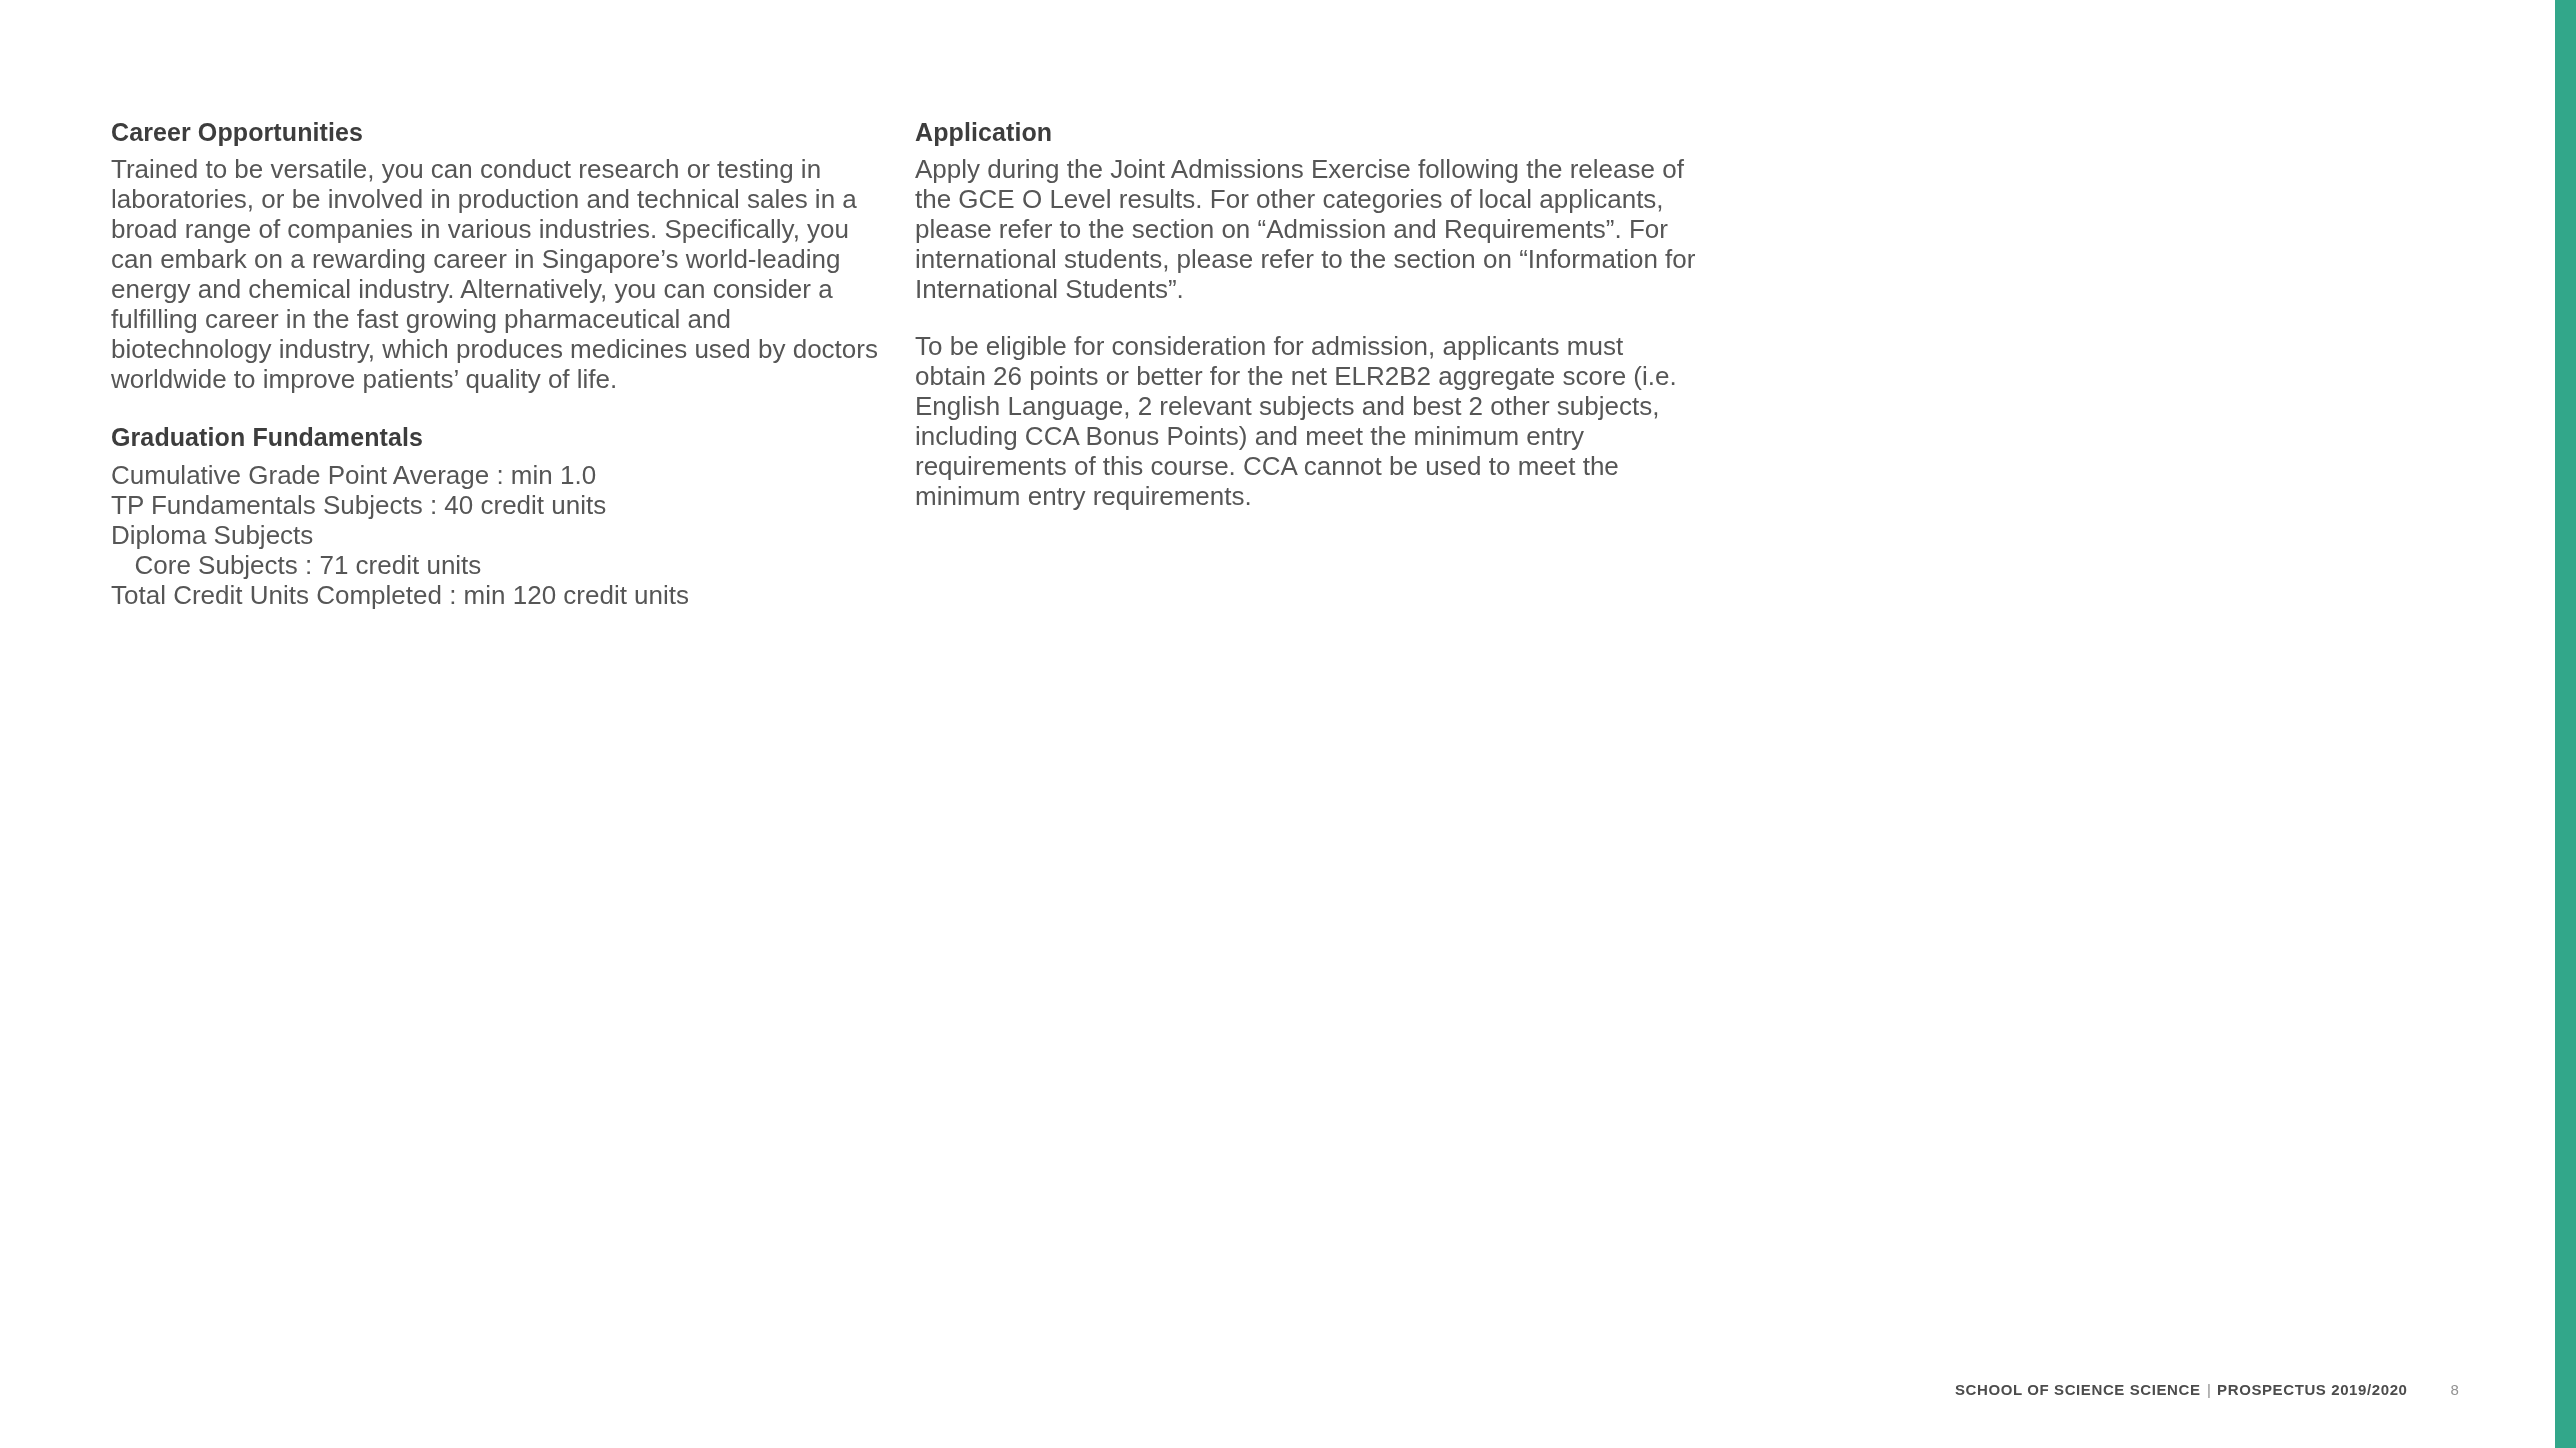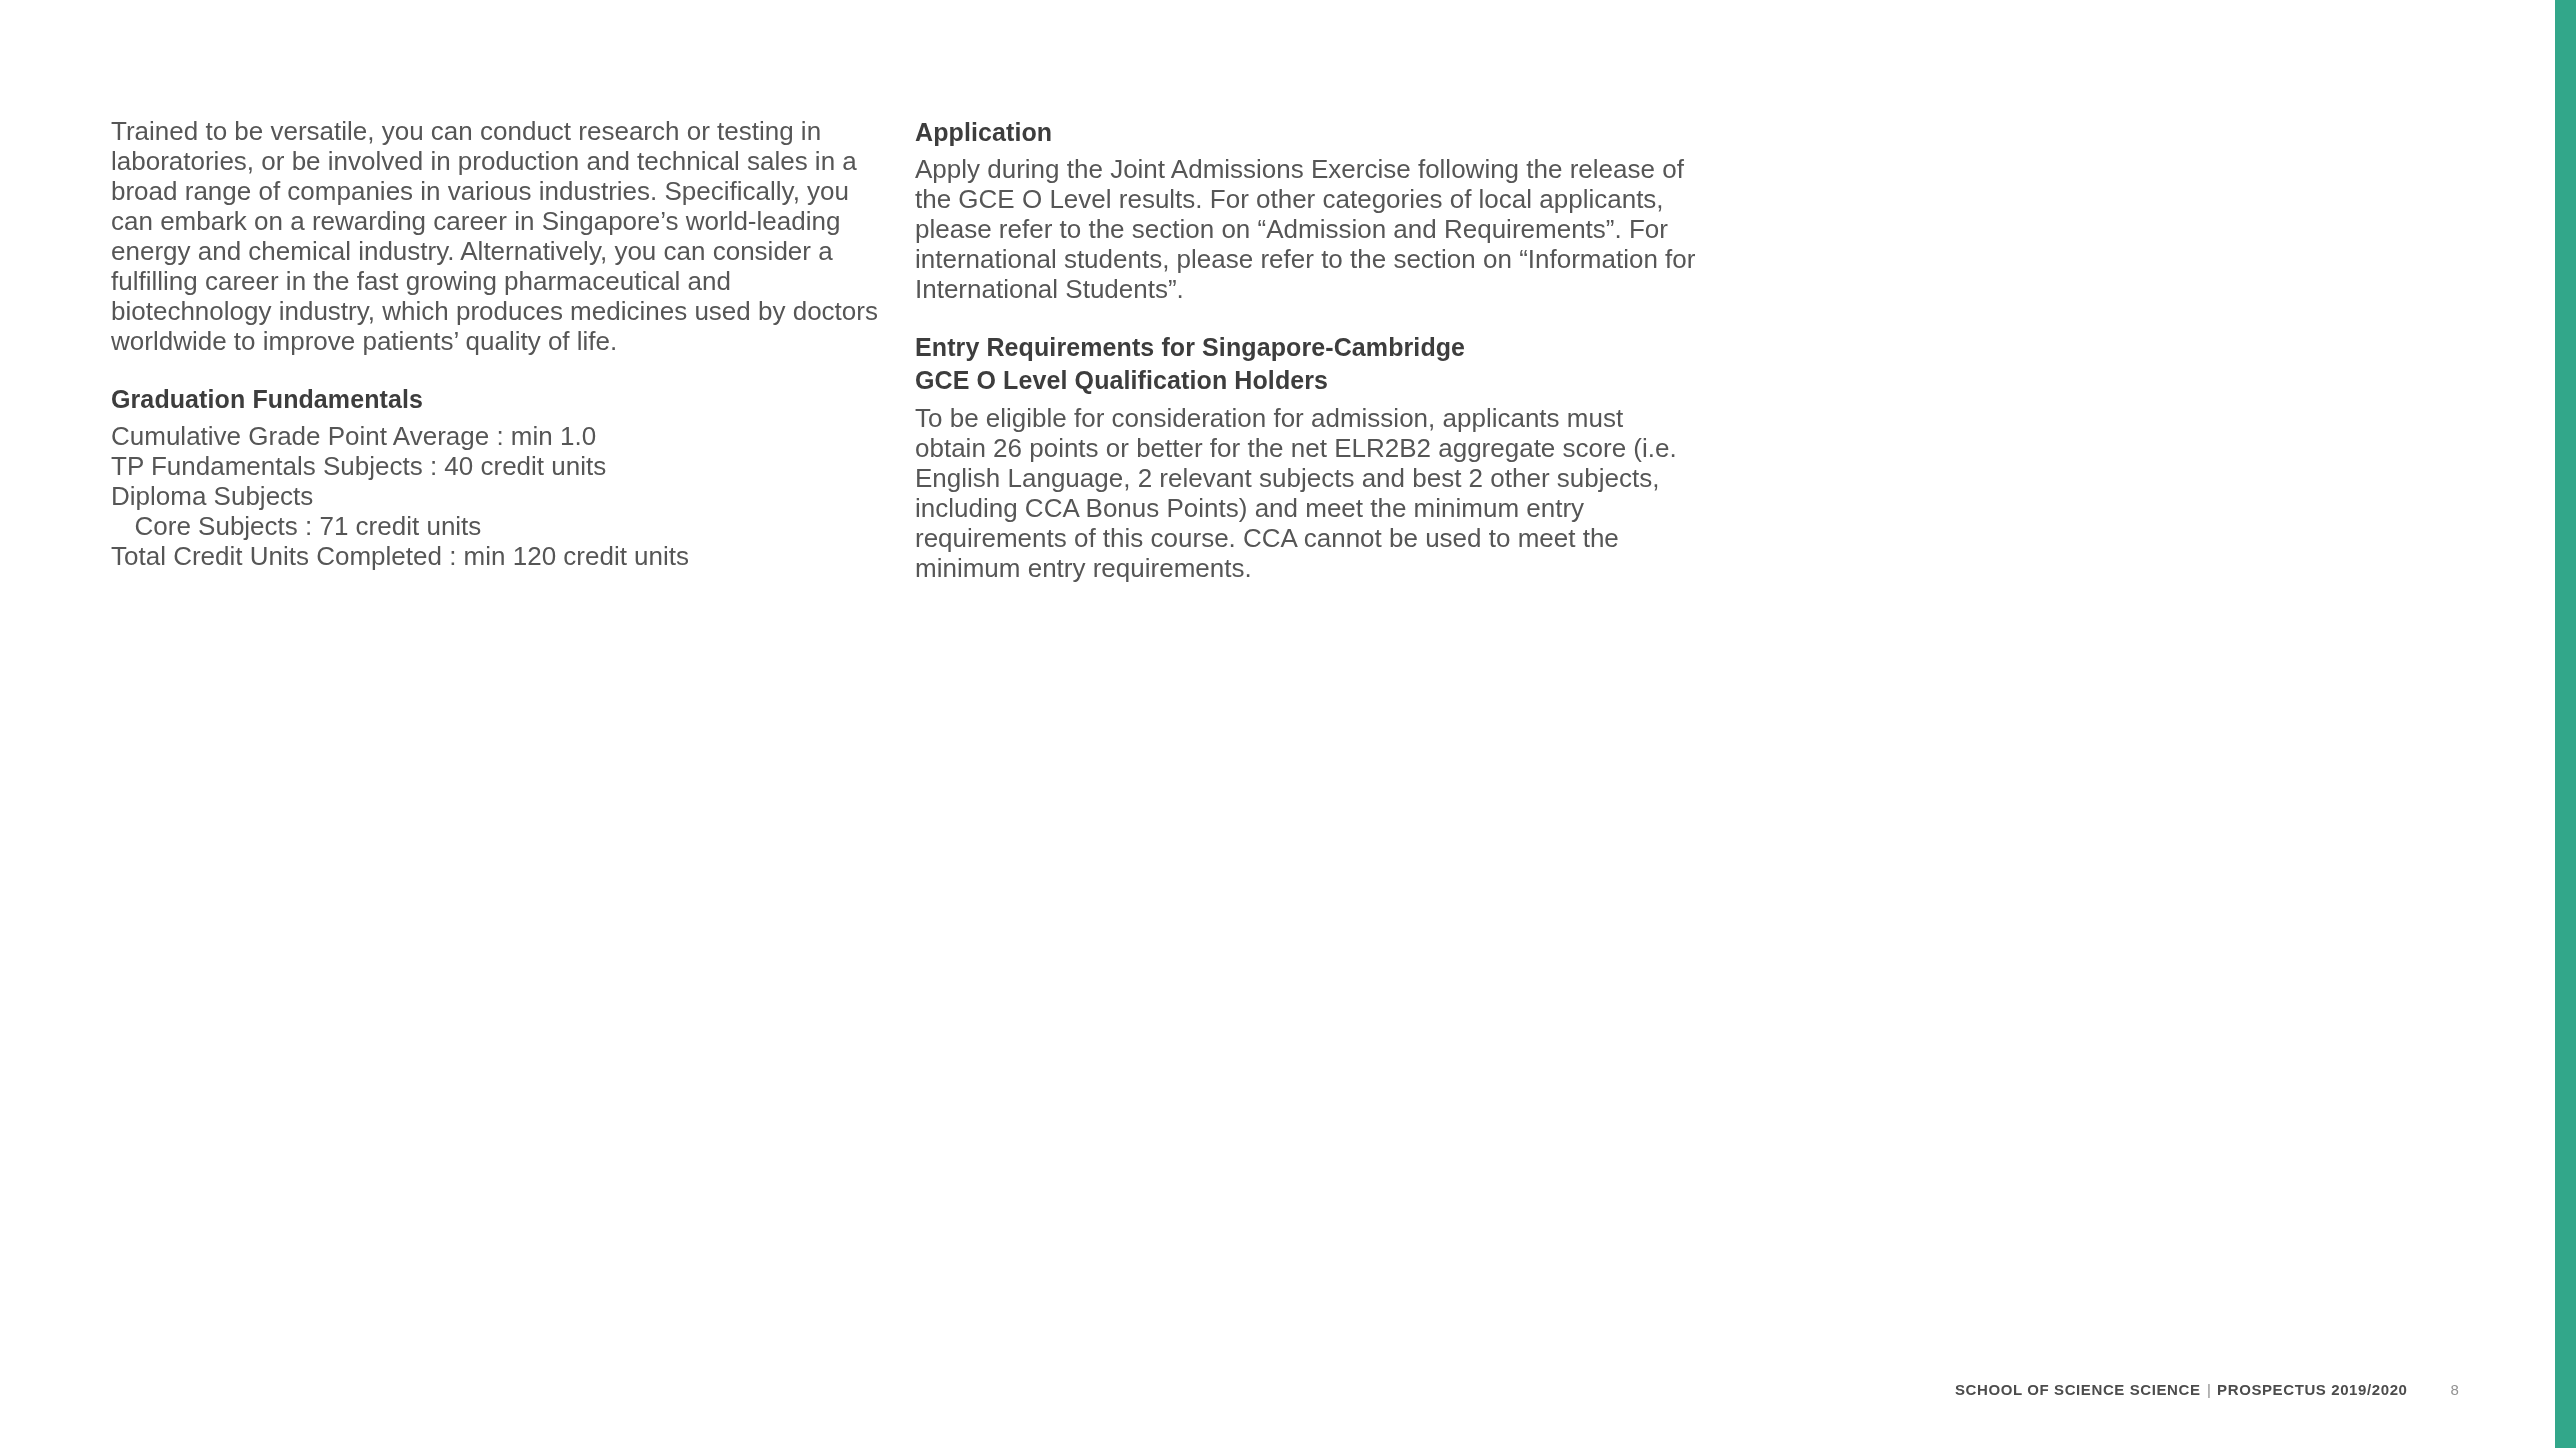--- a/index.html
+++ b/index.html
@@ -80,20 +80,21 @@
   }
 </style>
 </head>
 <body>
 
 <div class="page">
 
   <div class="col col-left">
 
     <section class="section">
+      <h2 class="section-heading">Career Opportunities</h2>
       <p class="body-text">Trained to be versatile, you can conduct research or testing in laboratories, or be involved in production and technical sales in a broad range of companies in various industries. Specifically, you can embark on a rewarding career in Singapore’s world-leading energy and chemical industry. Alternatively, you can consider a fulfilling career in the fast growing pharmaceutical and biotechnology industry, which produces medicines used by doctors worldwide to improve patients’ quality of life.</p>
     </section>
 
     <section class="section">
       <h2 class="section-heading">Graduation Fundamentals</h2>
       <div>
         <div class="req-line">Cumulative Grade Point Average : min 1.0</div>
         <div class="req-line">TP Fundamentals Subjects : 40 credit units</div>
         <div class="req-line">Diploma Subjects</div>
         <div class="req-line indent">Core Subjects : 71 credit units</div>
@@ -104,24 +105,20 @@
   </div>
 
   <div class="col col-right">
 
     <section class="section">
       <h2 class="section-heading">Application</h2>
       <p class="body-text">Apply during the Joint Admissions Exercise following the release of the GCE O Level results. For other categories of local applicants, please refer to the section on “Admission and Requirements”. For international students, please refer to the section on “Information for International Students”.</p>
     </section>
 
     <section class="section">
-      <h2 class="section-heading">
-        <span>Entry Requirements for Singapore-Cambridge</span><br>
-        <span>GCE O Level Qualification Holders</span>
-      </h2>
       <p class="body-text">To be eligible for consideration for admission, applicants must obtain 26 points or better for the net ELR2B2 aggregate score (i.e. English Language, 2 relevant subjects and best 2 other subjects, including CCA Bonus Points) and meet the minimum entry requirements of this course. CCA cannot be used to meet the minimum entry requirements.</p>
     </section>
 
   </div>
 
   <div class="footer">
     <span class="footer-strong">SCHOOL OF SCIENCE SCIENCE</span><span class="footer-sep">|</span><span class="footer-strong">PROSPECTUS 2019/2020</span><span class="page-number">8</span>
   </div>
 
   <div class="accent-bar"></div>

